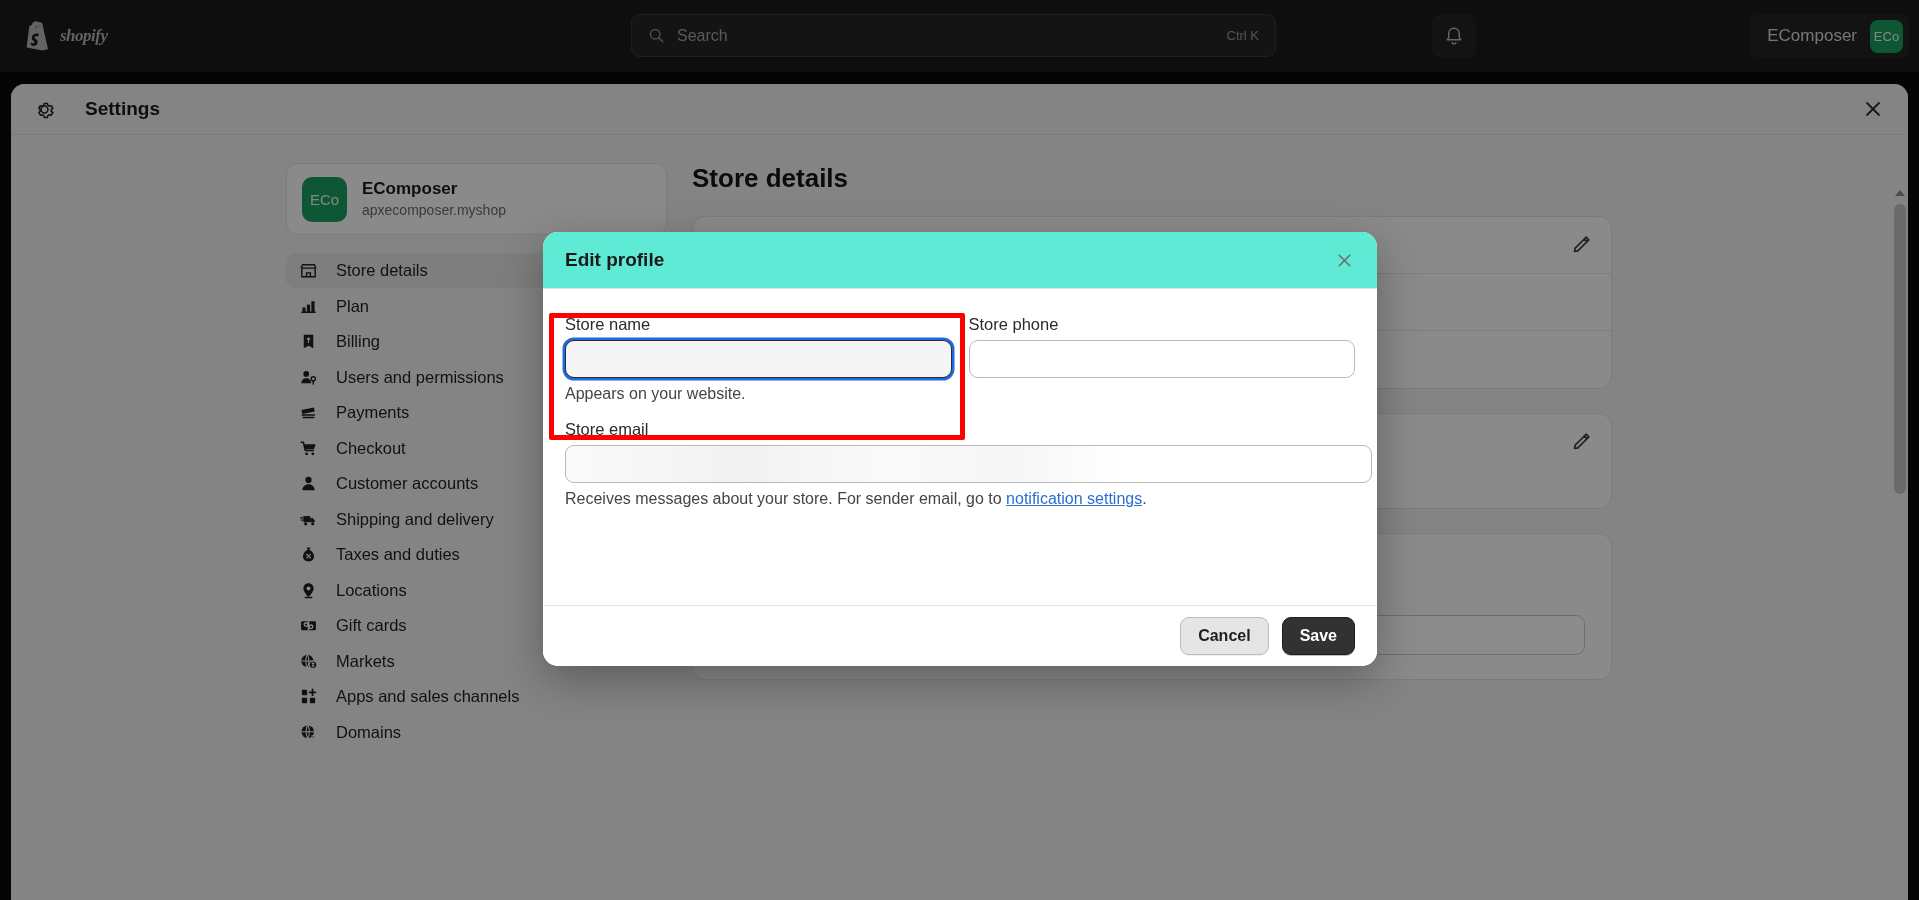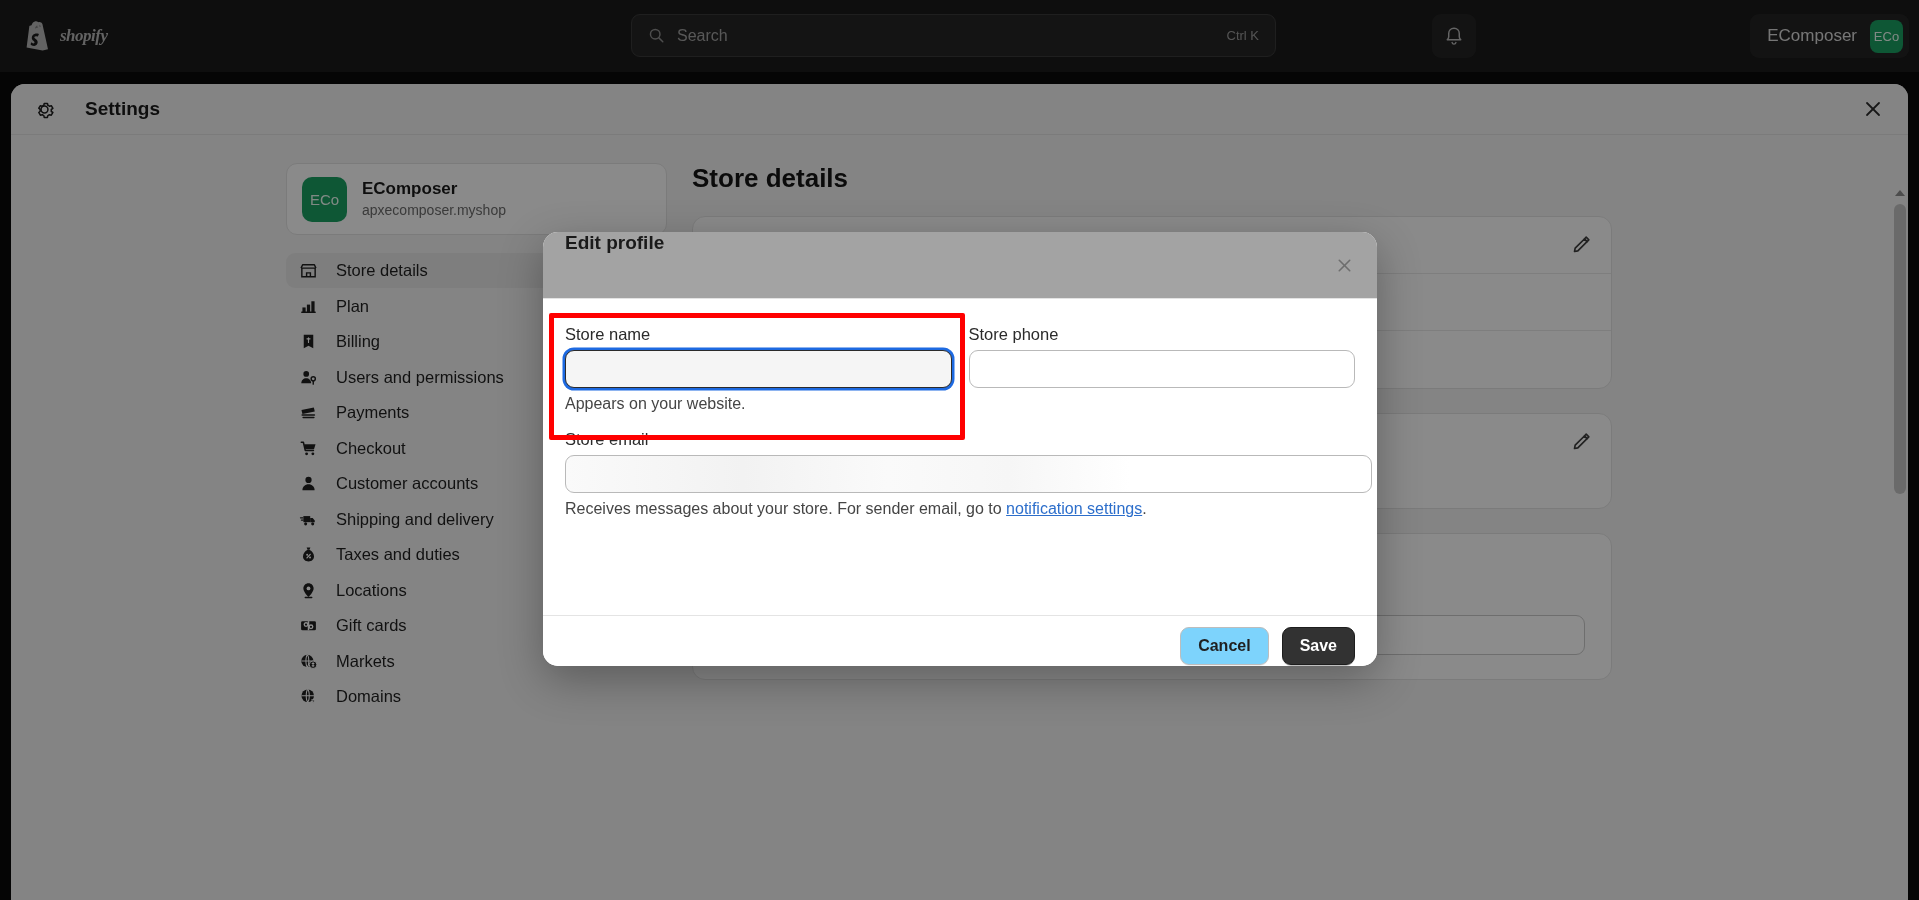--- a/index.html
+++ b/index.html
@@ -206,24 +206,24 @@
     position: absolute;
     left: 543px; top: 232px;
     width: 834px; height: 434px;
     background: #ffffff;
     border-radius: 15px;
     box-shadow: 0 14px 44px rgba(0,0,0,0.30);
     overflow: hidden;
   }
   .dlg-header {
     position: relative;
-    height: 67px;
-    background: #a3a3a3;
+    height: 57px;
+    background: #5eead4;
     border-bottom: 1px solid #e3e3e3;
-    display: flex; 
+    display: flex; align-items: center;
   }
   .dlg-title {
     margin-left: 22px; font-size: 19px; font-weight: 700; color: #1a1a1a;
   }
   .dlg-close {
     position: absolute; right: 19px; top: 50%; transform: translateY(-50%);
     width: 28px; height: 28px;
     display: flex; align-items: center; justify-content: center;
   }
   .dlg-body {
@@ -263,21 +263,21 @@
     display: flex; align-items: center; justify-content: flex-end;
     gap: 13px; padding-right: 22px;
   }
   .btn {
     height: 38px; border-radius: 9px;
     font-size: 16px; font-weight: 600;
     display: inline-flex; align-items: center; justify-content: center;
     padding: 0 17px;
   }
   .btn-cancel {
-    background: #7dd3fc; color: #1f1f1f;
+    background: #e5e5e5; color: #1f1f1f;
     border: 1px solid #bdbdbd;
     box-shadow: 0 1px 0 rgba(0,0,0,0.06);
   }
   .btn-save {
     background: #323232; color: #ffffff;
     border: 1px solid #1d1d1d;
     box-shadow: 0 1px 0 rgba(0,0,0,0.25);
   }
 
   
@@ -488,20 +488,31 @@
               <svg viewBox="0 0 20 20" width="19" height="19">
                 <circle cx="8.8" cy="9.4" r="6.4" fill="#1f1f1f"></circle>
                 <path d="M2.6 9.4h12.4M8.8 3c2 2 2 10.8 0 12.8M8.8 3c-2 2-2 10.8 0 12.8" fill="none" stroke="#fff" stroke-width="1.1"></path>
                 <circle cx="14.8" cy="13.4" r="4" fill="#1f1f1f" stroke="#fff" stroke-width="1"></circle>
                 <path d="M14.8 11.2v4.4M13.8 12.2h2M13.8 14.4h2" stroke="#fff" stroke-width="1.1" stroke-linecap="round"></path>
               </svg>
             </span>
             <span class="nl">Markets</span>
           </div>
 
+          <div class="navitem">
+            <span class="ni">
+              <svg viewBox="0 0 20 20" width="19" height="19">
+                <rect x="3" y="3" width="5.6" height="5.6" rx="1" fill="#1f1f1f"></rect>
+                <rect x="3" y="11.4" width="5.6" height="5.6" rx="1" fill="#1f1f1f"></rect>
+                <rect x="11.4" y="11.4" width="5.6" height="5.6" rx="1" fill="#1f1f1f"></rect>
+                <path d="M14.2 2.6v6M11.2 5.6h6" stroke="#1f1f1f" stroke-width="1.9" stroke-linecap="round"></path>
+              </svg>
+            </span>
+            <span class="nl">Apps and sales channels</span>
+          </div>
 
           <div class="navitem">
             <span class="ni">
               <svg viewBox="0 0 20 20" width="19" height="19">
                 <circle cx="9.2" cy="9.2" r="6.6" fill="#1f1f1f"></circle>
                 <path d="M2.6 9.2h13.2M9.2 2.6c2.1 2.1 2.1 11.1 0 13.2M9.2 2.6c-2.1 2.1-2.1 11.1 0 13.2" fill="none" stroke="#fff" stroke-width="1.1"></path>
                 <path d="M13.4 13.2l4 1.2-1.8.8-.8 1.8z" fill="#1f1f1f" stroke="#fff" stroke-width=".9" stroke-linejoin="round"></path>
               </svg>
             </span>
             <span class="nl">Domains</span>

